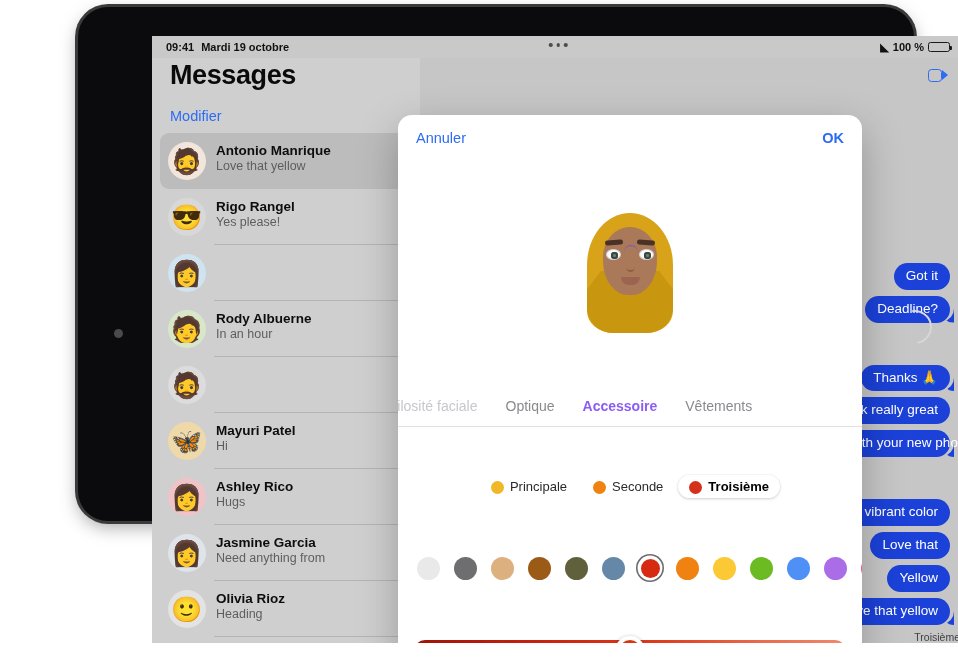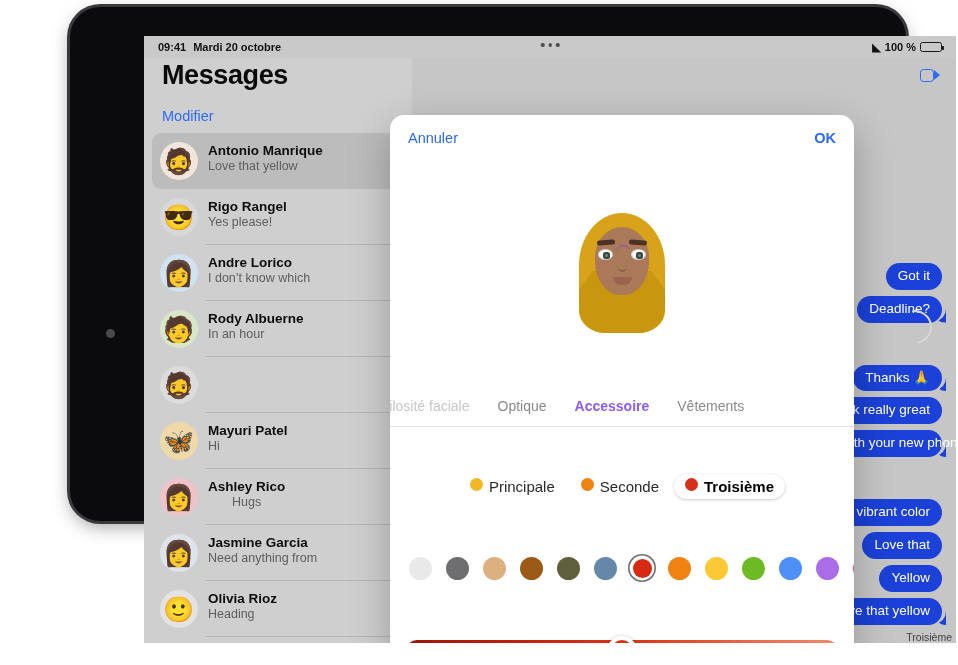--- a/index.html
+++ b/index.html
@@ -6,21 +6,21 @@
   html, body {
     width: 958px; height: 665px;
     background: #ffffff;
     font-family: "Liberation Sans", sans-serif;
     overflow: hidden;
   }
 
   
   #device-frame {
     position: absolute;
-    left: 70px; top: 7px;
+    left: 78px; top: 7px;
     width: 836px; height: 514px;
     background: #0b0b0d;
     border-radius: 30px;
     box-shadow: 0 0 0 3px #3a3a3d, 0 6px 18px rgba(0,0,0,.35);
   }
   #device-bezel-inner {
     position: absolute;
     left: 74px; top: 29px;
     width: 812px; height: 607px;
     background: #c9c9c9;
@@ -292,23 +292,23 @@
   
   #palette-segment-row {
     flex: 0 0 46px;
     display: flex; align-items: center; justify-content: center;
   }
   #palette-segment {
     display: flex; align-items: center; gap: 4px;
     padding: 2px;
   }
   .seg-item {
-    display: flex; align-items: flex-start; gap: 6px;
+    display: flex; align-items: flex-end; gap: 6px;
     padding: 4px 11px; border-radius: 14px;
-    font-size: 15px; color: #2a2a2c;
+    font-size: 13px; color: #2a2a2c;
   }
   .seg-item.active {
     background: #ffffff; color: #000;
     font-weight: bold;
     box-shadow: 0 1px 3px rgba(0,0,0,.18), 0 0 0 .5px rgba(0,0,0,.04);
   }
   .seg-dot { width: 13px; height: 13px; border-radius: 50%; flex: 0 0 13px; }
 
   
   #swatch-row {
@@ -480,21 +480,21 @@
   <div class="side-btn" id="power-button"></div>
   <div class="side-btn" id="volume-button-up"></div>
   <div class="side-btn" id="volume-button-dn"></div>
   <div id="home-indicator-dot"></div>
 
   <div id="device-bezel-inner">
 
     <div id="status-bar">
       <div id="status-left">
         <span>09:41</span>
-        <span>Mardi 20 octobre</span>
+        <span>Mardi 19 octobre</span>
       </div>
       <div id="status-right">
         <span class="wifi-glyph">◣</span>
         <span>100 %</span>
         <span class="battery-shell">
           <span class="battery-fill"></span>
           <span class="battery-cap"></span>
         </span>
       </div>
     </div>
@@ -522,24 +522,20 @@
             </div>
             <div class="conv-row">
               <div class="conv-avatar" style="background: rgb(216, 216, 216);">😎</div>
               <div class="conv-text">
                 <div class="conv-name">Rigo Rangel</div>
                 <div class="conv-msg" style="white-space: pre-line;">Yes please!</div>
               </div>
             </div>
             <div class="conv-row">
               <div class="conv-avatar" style="background: rgb(207, 227, 240);">👩</div>
-              <div class="conv-text">
-                <div class="conv-name">Andre Lorico</div>
-                <div class="conv-msg" style="white-space: pre-line;">I don’t know which</div>
-              </div>
             </div>
             <div class="conv-row">
               <div class="conv-avatar" style="background: rgb(217, 231, 201);">🧑</div>
               <div class="conv-text">
                 <div class="conv-name">Rody Albuerne</div>
                 <div class="conv-msg" style="white-space: pre-line;">In an hour</div>
               </div>
             </div>
             <div class="conv-row">
               <div class="conv-avatar" style="background: rgb(220, 220, 220);">🧔</div>
@@ -548,21 +544,21 @@
               <div class="conv-avatar" style="background: rgb(239, 217, 168);">🦋</div>
               <div class="conv-text">
                 <div class="conv-name">Mayuri Patel</div>
                 <div class="conv-msg" style="white-space: pre-line;">Hi</div>
               </div>
             </div>
             <div class="conv-row">
               <div class="conv-avatar" style="background: rgb(240, 195, 201);">👩</div>
               <div class="conv-text">
                 <div class="conv-name">Ashley Rico</div>
-                <div class="conv-msg" style="white-space: pre-line; text-align: center;">Hugs</div>
+                <div class="conv-msg" style="white-space: pre-line;">Hugs</div>
               </div>
             </div>
             <div class="conv-row">
               <div class="conv-avatar" style="background: rgb(223, 228, 234);">👩</div>
               <div class="conv-text">
                 <div class="conv-name">Jasmine Garcia</div>
                 <div class="conv-msg" style="white-space: pre-line;">Need anything from</div>
               </div>
             </div>
             <div class="conv-row">

